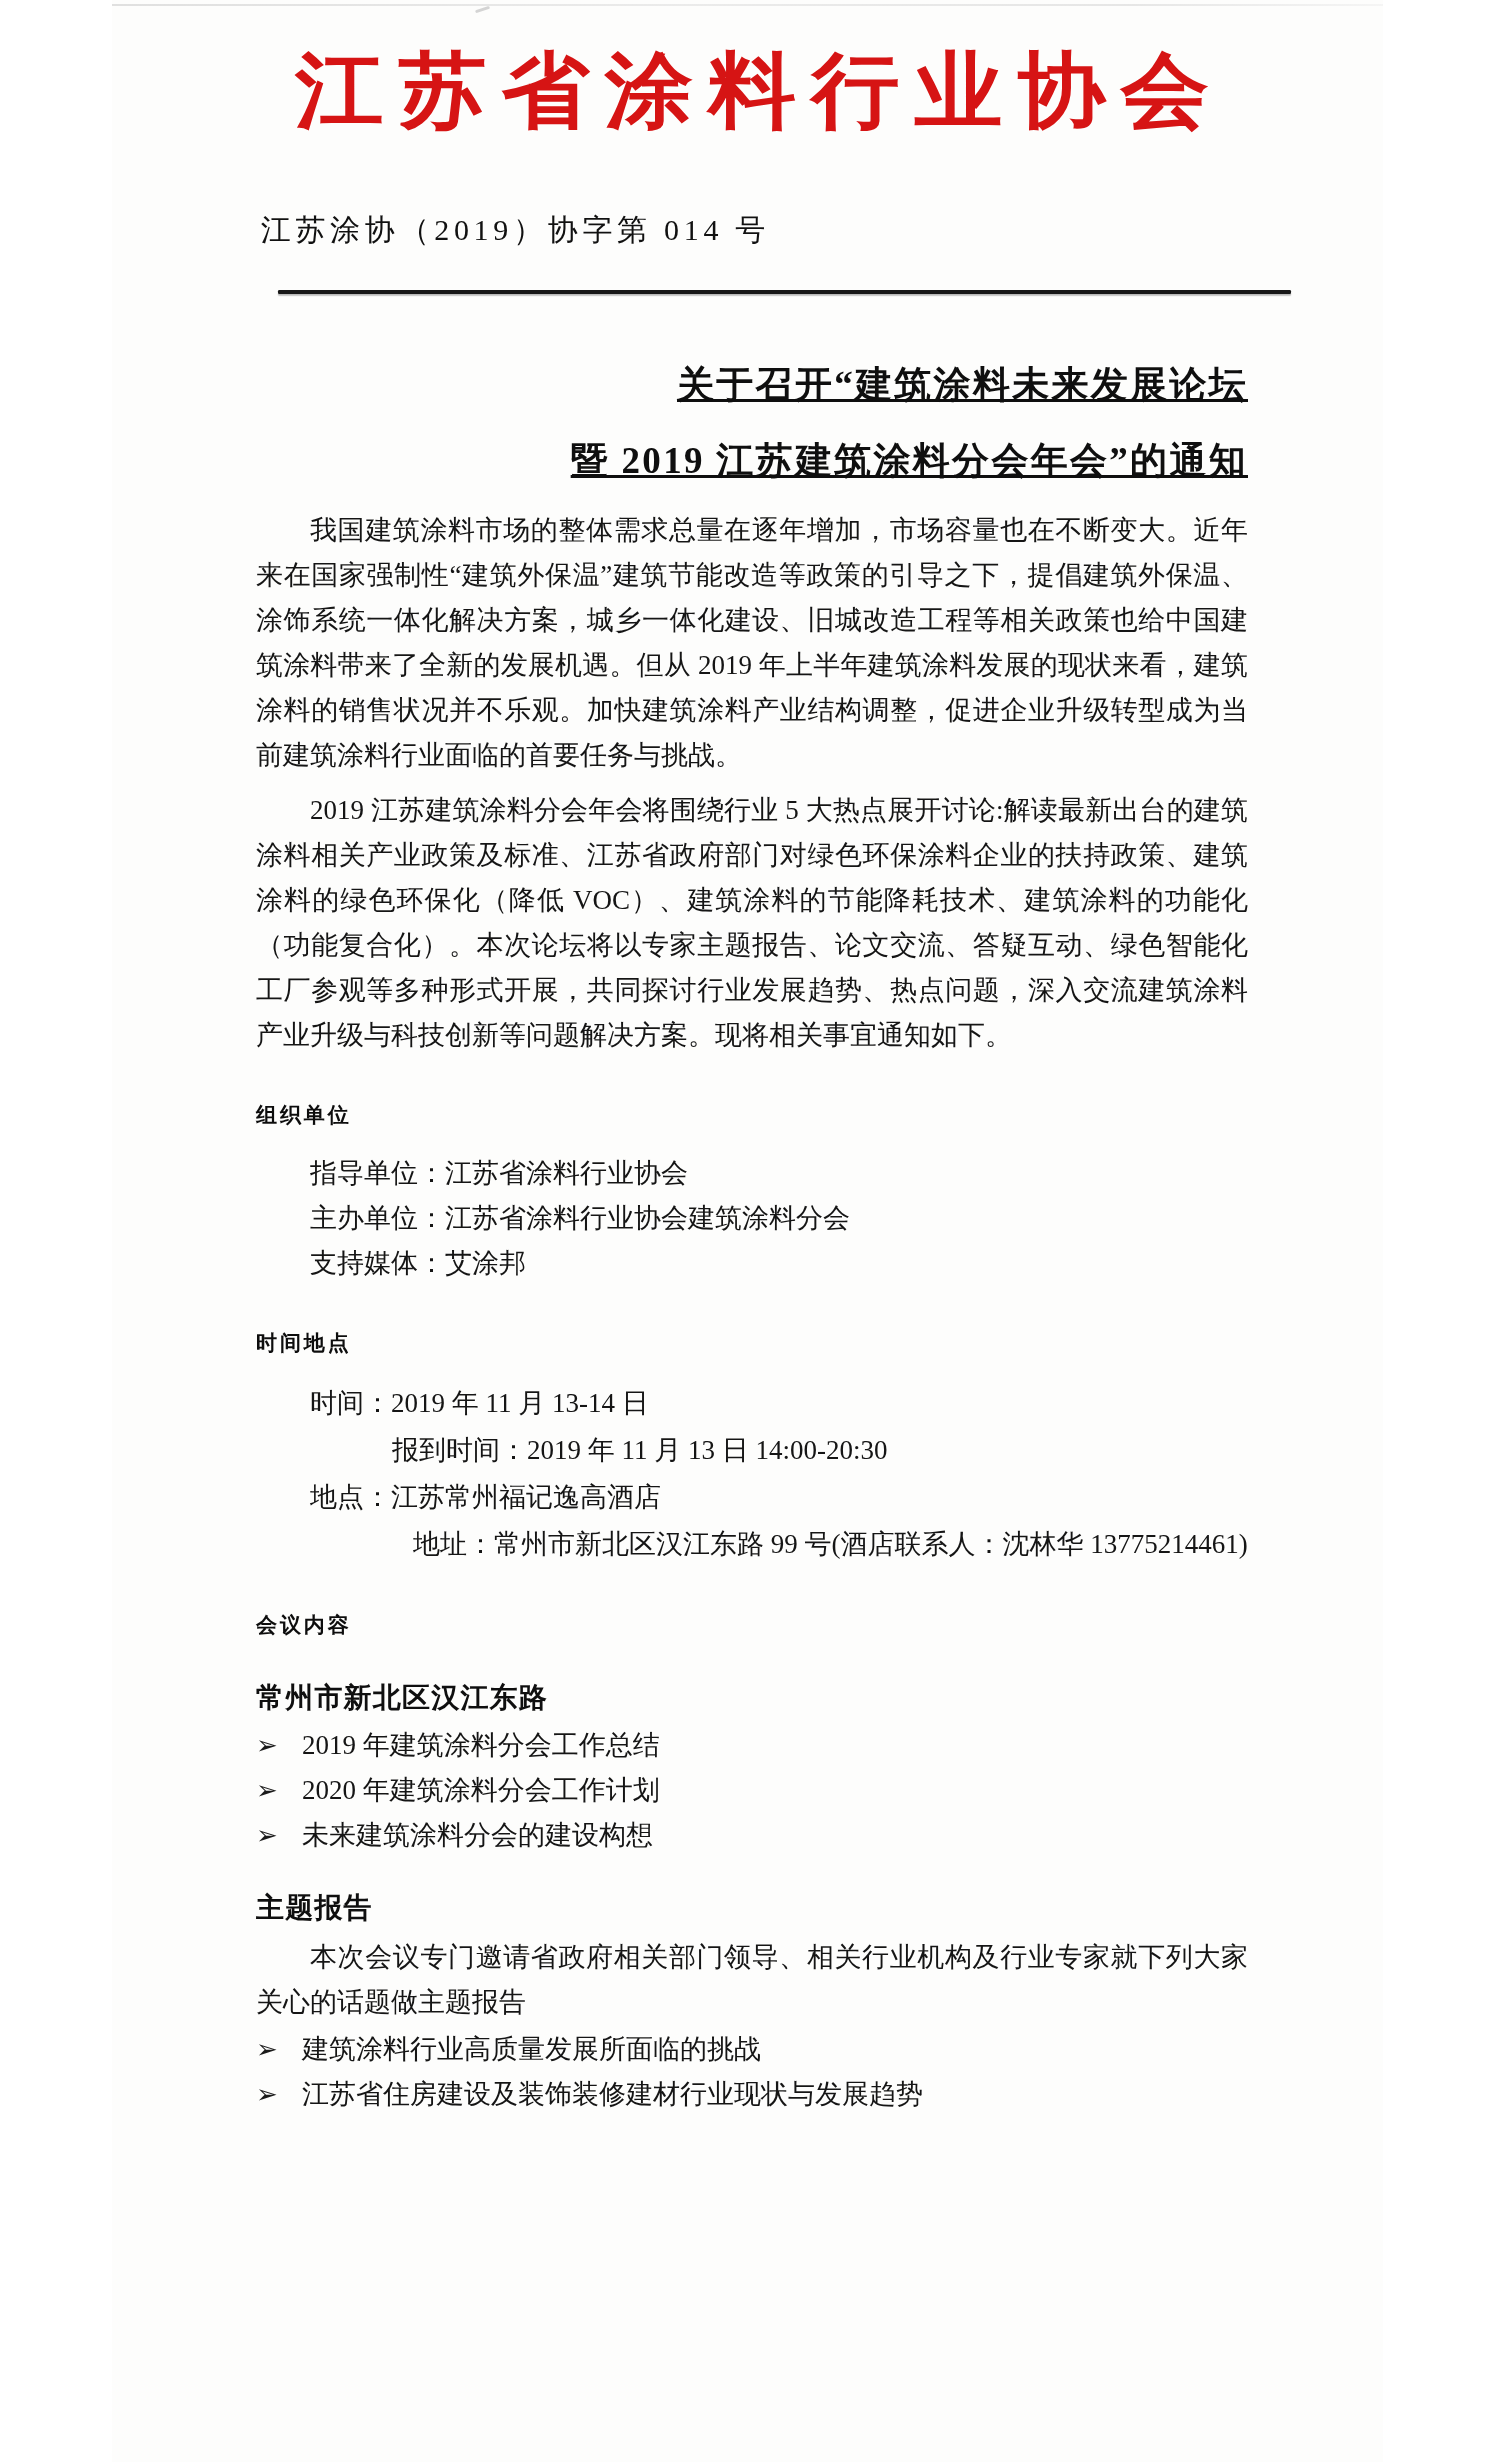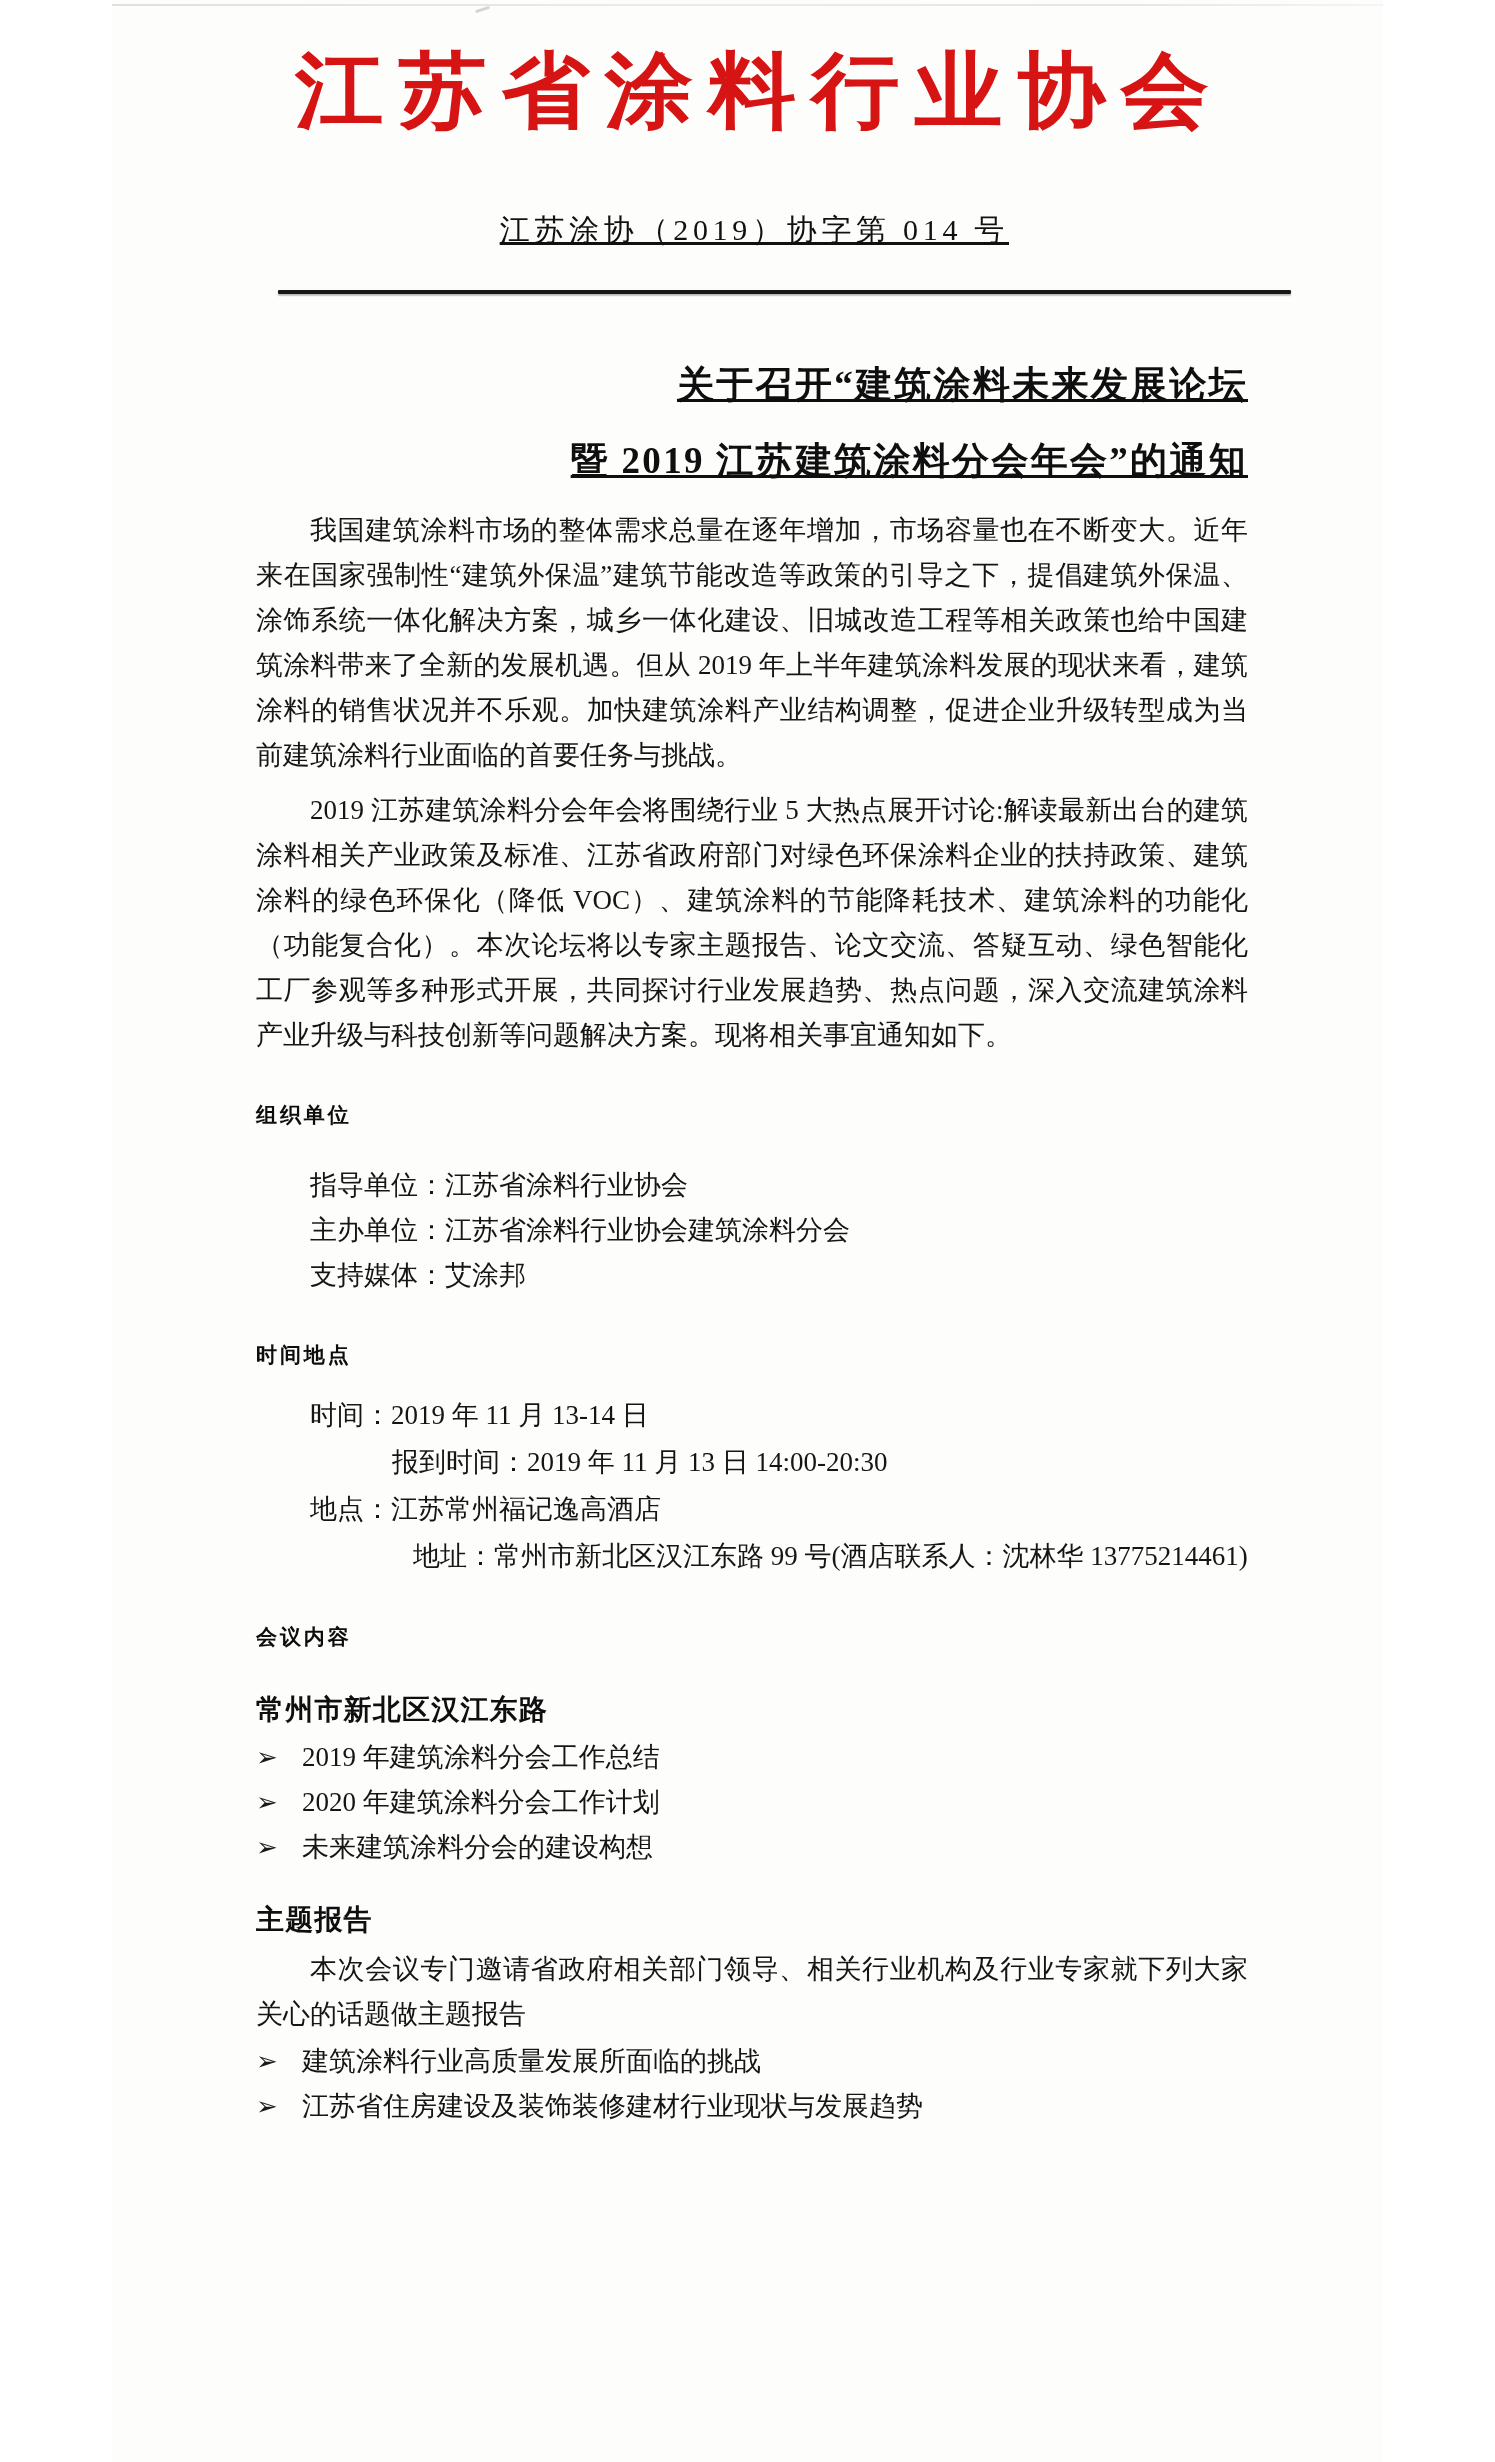--- a/index.html
+++ b/index.html
@@ -46,28 +46,26 @@
     letter-spacing: 15.2px;
     padding-left: 15.2px; 
     color: #d61414;
     line-height: 1.0;
     transform: scaleY(0.94);
     transform-origin: top center;
     white-space: nowrap;
   }
   .doc-number {
     margin-top: 73px;
-    text-align: center;
     font-size: 30px;
     letter-spacing: 4.7px;
     padding-left: 4.7px;
     line-height: 38px;
     color: #111111;
     white-space: nowrap;
-    text-decoration: underline;
   }
   .rule {
     margin-top: 41px;
     margin-left: 22px;
     width: 1013px;
     height: 4.1px;
     background: #171717;
     border-radius: 1.2px;
     box-shadow: 0 1.8px 1.2px rgba(20,20,20,0.30);
   }
@@ -97,21 +95,21 @@
     letter-spacing: 2.9px;
     line-height: 46px;
     color: #0d0d0d;
   }
   .item {
     font-size: 27px;
     line-height: 45px;
     color: #151515;
     white-space: nowrap;
   }
-  .org-items { margin-top: 25px; }
+  .org-items { margin-top: 13px; }
   .time-items { margin-top: 14px; }
   .time-items .item { line-height: 47px; }
   .indent-1 { padding-left: 54px; }
   .indent-2a { padding-left: 136px; }
   .indent-2b { padding-left: 157px; }
   .sub-heading {
     margin-top: 27px;
     font-size: 28px;
     font-weight: 700;
     line-height: 46px;

